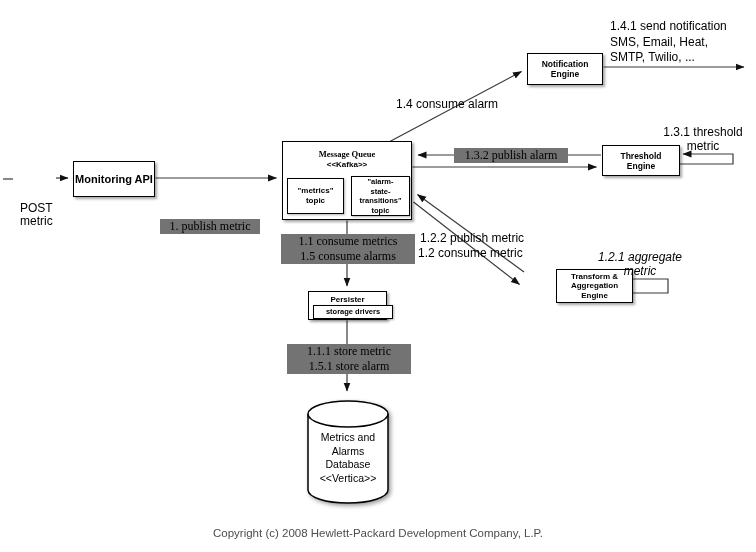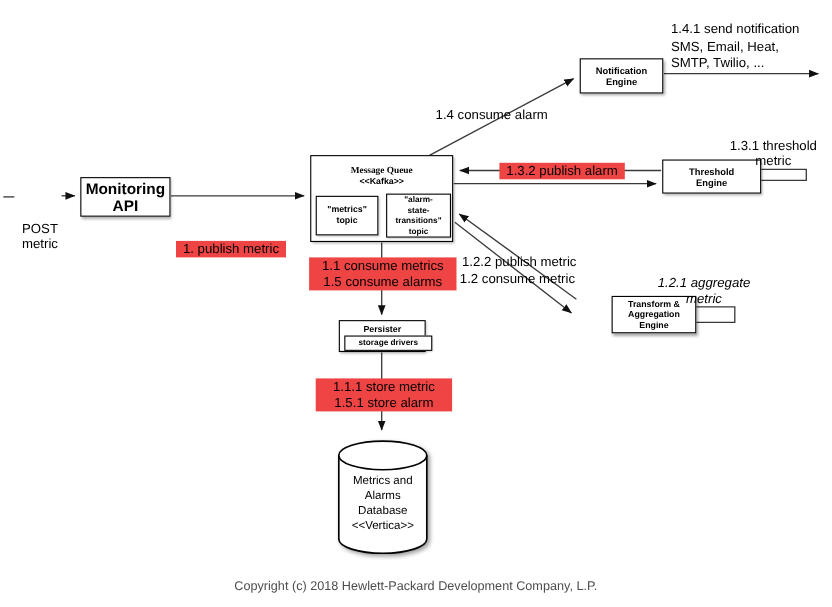--- a/index.html
+++ b/index.html
@@ -12,21 +12,21 @@
     position:absolute;background:#fff;border:1.5px solid #000;box-sizing:border-box;
     box-shadow:1.5px 2px 2.5px rgba(0,0,0,0.35);z-index:2;
   }
   .box-label{
     font-weight:bold;text-align:center;white-space:pre-line;color:#000;
   }
   .center-flex{display:flex;align-items:center;justify-content:center;}
   .flow{
     position:absolute;font-size:12px;line-height:15px;white-space:pre-line;z-index:3;color:#000;
   }
-  .flow.bg{background:#ef4444;padding:0 2px;}
+  .flow.bg{background:#737373;padding:0 2px;font-family:Liberation Serif, serif;}
   .flow.center{text-align:center;}
   #db-label{
     position:absolute;left:298px;top:431px;width:100px;text-align:center;
     font-size:10.5px;line-height:13.5px;white-space:pre-line;z-index:3;
   }
   #copyright{
     position:absolute;left:0;top:527px;width:756px;text-align:center;
     font-size:11.5px;color:#4d4d4d;z-index:3;
   }
 </style>
@@ -59,21 +59,21 @@
     <g style="filter:drop-shadow(2px 2.5px 2px rgba(0,0,0,0.4));">
       <path d="M308,414 L308,490 A40,13 0 0 0 388,490 L388,414" fill="#ffffff" stroke="#000000" stroke-width="1.5"></path>
       <ellipse cx="348" cy="414" rx="40" ry="13" fill="#ffffff" stroke="#000000" stroke-width="1.5"></ellipse>
     </g>
   </svg>
 
   <div class="flow" style="left:20px;top:164px;line-height:12.5px;margin-top:38px;">POST
 metric</div>
 
   <div class="box center-flex" style="left:73px;top:161px;width:82px;height:36px;">
-    <span class="box-label" style="font-size:14px;">Monitoring API</span>
+    <span class="box-label" style="font-size:11px;">Monitoring API</span>
   </div>
 
   <div class="flow bg center" style="left:160px;top:171px;width:96px;margin-top:48px;">1. publish metric</div>
 
   <div class="box" style="left:282px;top:141px;width:130px;height:79px;">
     <div class="box-label" style="font-size:8.5px;margin-top:8px;line-height:8.5px;font-family:Liberation Serif, serif;">Message Queue</div>
     <div class="box-label" style="font-size:8px;margin-top:1px;">&lt;&lt;Kafka&gt;&gt;</div>
     <div class="box center-flex" style="left:4px;top:36px;width:57px;height:36px;box-shadow:1px 1px 2px rgba(0,0,0,0.3);">
       <span class="box-label" style="font-size:8px;line-height:10px;">"metrics"
 topic</span>
@@ -90,21 +90,21 @@
     <span class="box-label" style="font-size:8.5px;line-height:10px;">Notification
 Engine</span>
   </div>
 
   <div class="flow" style="left:396px;top:97px;">1.4 consume alarm</div>
 
   <div class="flow" style="left:610px;top:19px;line-height:15.5px;">1.4.1 send notification
 SMS, Email, Heat,
 SMTP, Twilio, ...</div>
 
-  <div class="box center-flex" style="left:602px;top:145px;width:90px;height:31px;">
+  <div class="box center-flex" style="left:602px;top:145px;width:78px;height:31px;">
     <span class="box-label" style="font-size:8.5px;line-height:10px;">Threshold
 Engine</span>
   </div>
 
   <div class="flow bg center" style="left:454px;top:148px;width:110px;">1.3.2 publish alarm</div>
 
 
   <div class="flow center" style="left:656px;top:125px;width:94px;line-height:14px;">1.3.1 threshold
 metric</div>
 
@@ -132,15 +132,15 @@
   </div>
 
   <div class="flow bg center" style="left:287px;top:344px;width:120px;">1.1.1 store metric
 1.5.1 store alarm</div>
 
   <div id="db-label">Metrics and
 Alarms
 Database
 &lt;&lt;Vertica&gt;&gt;</div>
 
-  <div id="copyright">Copyright (c) 2018 Hewlett-Packard Development Company, L.P.</div>
+  <div id="copyright">Copyright (c) 2008 Hewlett-Packard Development Company, L.P.</div>
 
 </div>
 
 </body></html>

